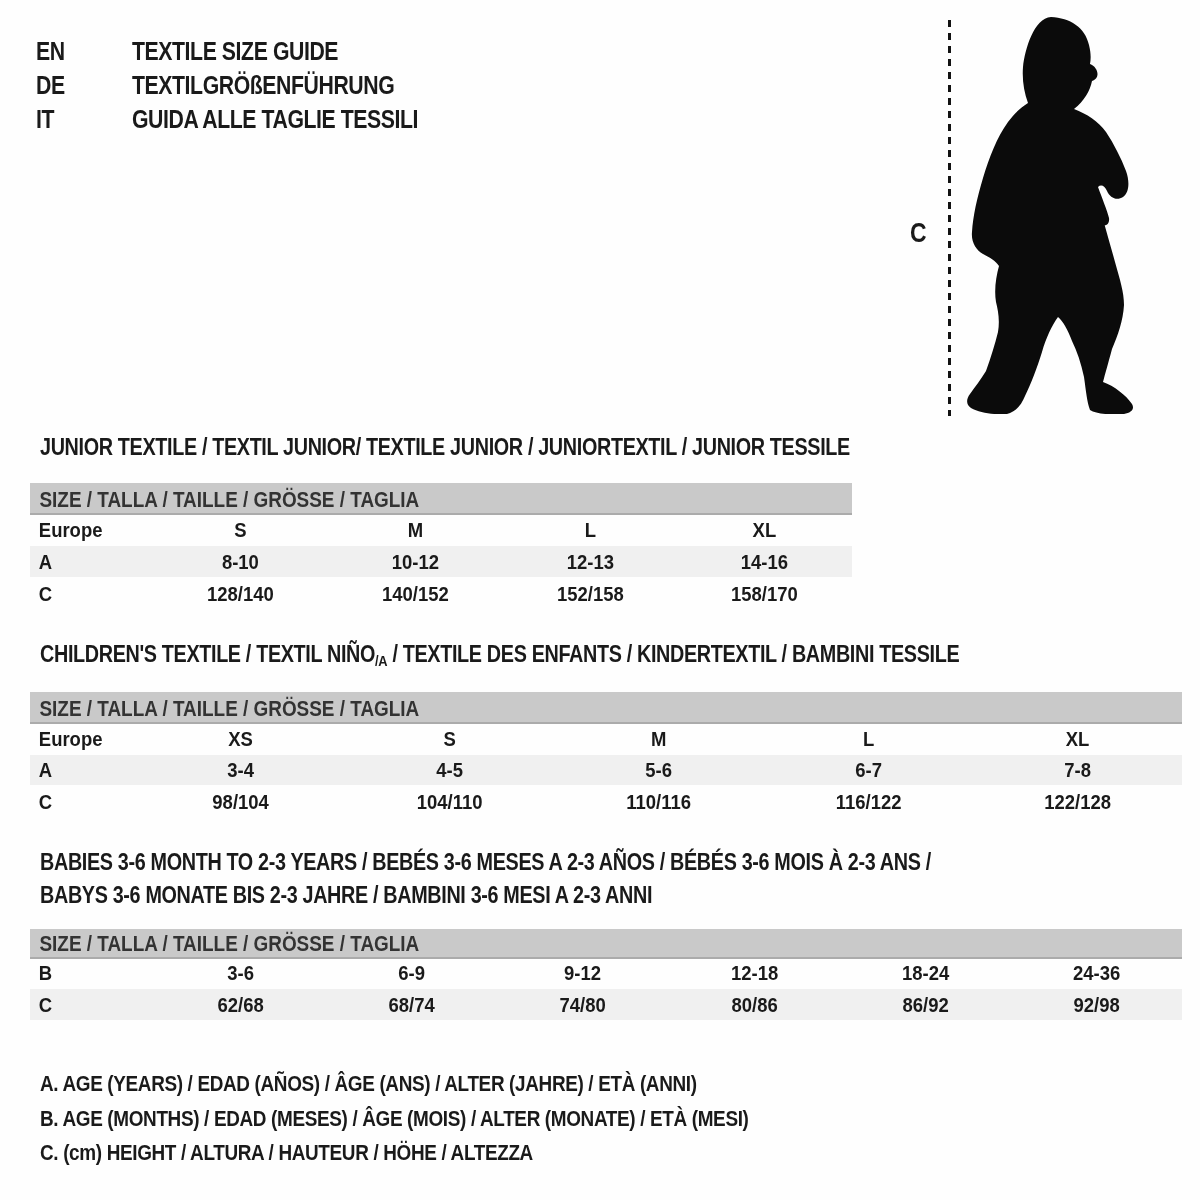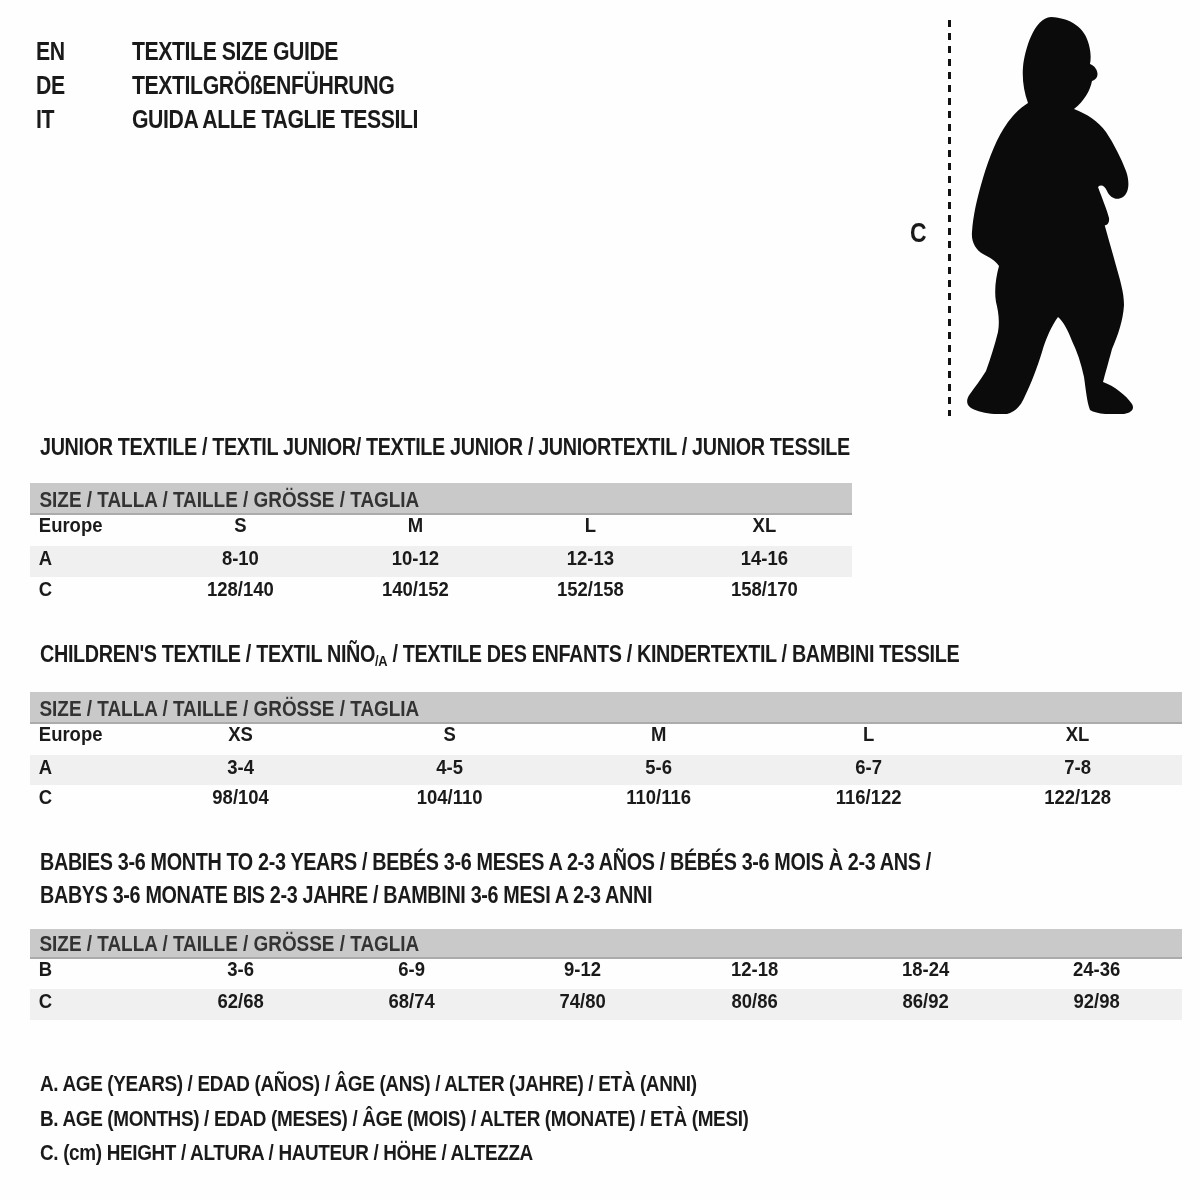--- a/index.html
+++ b/index.html
@@ -33,21 +33,21 @@
   .sec-title sub{font-size:15px;vertical-align:-4px;font-weight:700;}
   
   .size-bar{
     position:absolute;left:30px;background:#c9c9c9;border-bottom:2px solid #ababab;
     display:flex;align-items:flex-end;
   }
   .size-bar span{
     font-size:22px;font-weight:700;color:#333333;padding-left:11px;white-space:nowrap;
     transform:scaleX(0.86);transform-origin:left center;
   }
-  .t-row{position:absolute;left:30px;display:flex;align-items:flex-start;}
+  .t-row{position:absolute;left:30px;display:flex;align-items:center;}
   .t-row.shade{background:#f0f0f0;}
   .t-label{
     flex:0 0 auto;font-size:21px;font-weight:700;padding-left:10px;white-space:nowrap;
     transform:scaleX(0.88);transform-origin:left center;
   }
   .t-cell{
     flex:1 1 0;text-align:center;font-size:21px;font-weight:700;white-space:nowrap;
     transform:scaleX(0.88);transform-origin:center center;
   }
   

